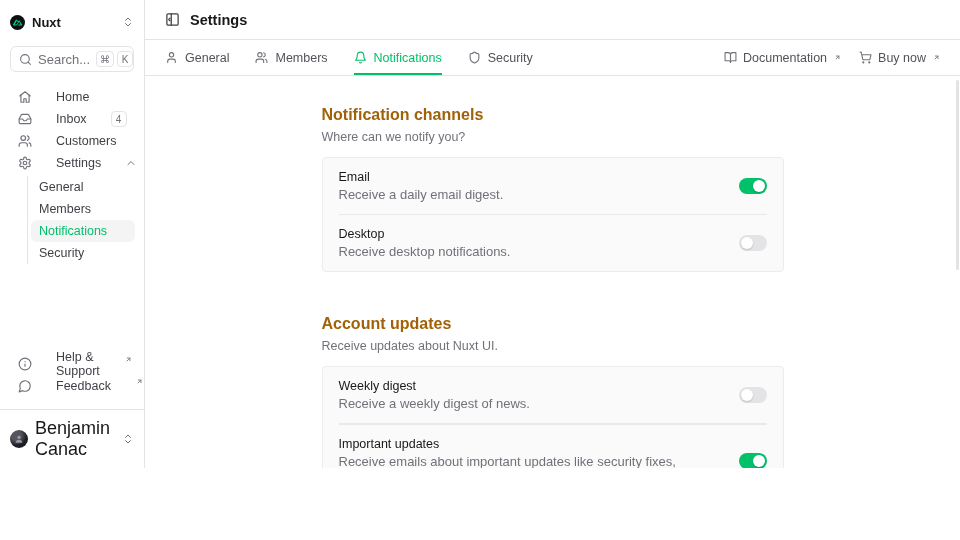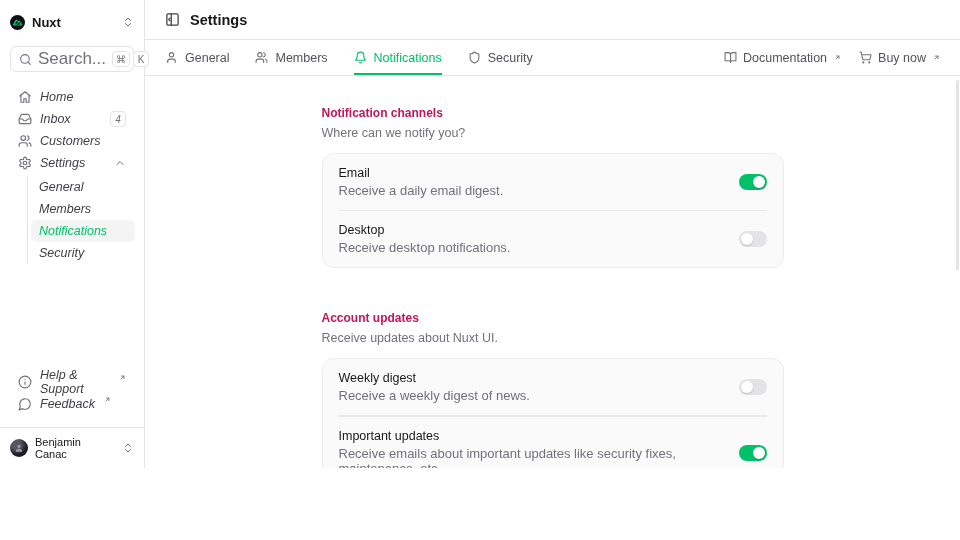--- a/index.html
+++ b/index.html
@@ -26,34 +26,33 @@
     display:flex; align-items:center; justify-content:center; flex-shrink:0;
   }
   .team-name { font-weight:700; font-size:13px; color:#18181b; }
   .chev-updown { margin-left:auto; color:#71717a; display:flex; }
 
   .search-box {
     margin:0 10px 14px 10px; height:26px; border:1px solid #e4e4e7;
     border-radius:6px; display:flex; align-items:center; gap:6px;
     padding:0 5px 0 8px; color:#71717a; cursor:text; background:#fff;
   }
-  .search-box .ph { font-size:17px; }
+  .search-box .ph { font-size:13px; }
   .kbd {
     min-width:16px; height:16px; padding:0 3px; border:1px solid #e4e4e7;
     border-radius:4px; background:#fff; color:#71717a; font-size:10px;
     display:flex; align-items:center; justify-content:center;
   }
   .search-box .kbds { margin-left:auto; display:flex; gap:3px; }
 
   .nav { padding:0 9px; }
   .nav-item {
-    height:22px; display:flex; align-items:center; gap:8px;
+    height:22px; display:flex; align-items:center; gap:24px;
     padding:0 9px; border-radius:6px; color:#3f3f46; cursor:pointer;
     font-size:12.5px;
-    font-style:italic;
   }
   .nav-item .ic { color:#71717a; display:flex; flex-shrink:0; }
   .nav-item .trail { margin-left:auto; display:flex; align-items:center; color:#71717a; }
   .subnav {
     margin:2px 0 0 18px; border-left:1px solid #e4e4e7; padding-left:3px;
   }
   .subnav .nav-item { padding:0 8px; height:22px; }
   .subnav .nav-item.active { background:#f4f4f5; color:#00c16a; font-weight:500; }
 
   .sidebar-spacer { flex:1; }
@@ -61,21 +60,21 @@
   .ext-arrow { color:#71717a; display:flex; align-self:flex-start; margin:3px 0 0 1px; }
   .user-row {
     border-top:1px solid #e4e4e7; margin-top:6px;
     display:flex; align-items:center; gap:7px; padding:8px 10px; cursor:pointer;
   }
   .avatar {
     width:18px; height:18px; border-radius:50%; flex-shrink:0;
     background:radial-gradient(circle at 35% 30%, #55555f 0 28%, #1d1d24 60%);
     display:flex; align-items:center; justify-content:center; color:#9a9aa3;
   }
-  .user-name { font-size:11px; font-weight:500; color:#18181b; }
+  .user-name { font-size:18px; font-weight:500; color:#18181b; }
   .user-row .chev-updown { margin-left:auto; }
 
   
   .main { flex:1; display:flex; flex-direction:column; position:relative; min-width:0; }
   .topbar {
     height:40px; border-bottom:1px solid #e4e4e7; display:flex;
     align-items:center; gap:10px; padding:0 20px; flex-shrink:0;
   }
   .collapse-btn { display:flex; color:#3f3f46; cursor:pointer; }
   .page-title { font-size:14.5px; font-weight:700; }
@@ -91,26 +90,26 @@
   .tab .ic { color:#71717a; display:flex; }
   .tab.active { color:#00c16a; font-weight:500; box-shadow:inset 0 -2px 0 #00c16a; }
   .tab.active .ic { color:#00c16a; }
   .tabbar-right { margin-left:auto; display:flex; align-items:center; gap:18px; }
   .top-action { display:flex; align-items:center; gap:6px; color:#52525b; font-size:12.5px; cursor:pointer; }
   .top-action .ic { color:#71717a; display:flex; }
 
   .content { flex:1; overflow:hidden; padding-top:30px; }
   .container { width:462px; margin:0 auto; }
   .section + .section { margin-top:43px; }
-  .section-title { font-size:12px; font-weight:700; color:#be185d; }
+  .section-title { font-size:16px; font-weight:700; color:#a16207; }
   .section-desc { font-size:12.5px; color:#71717a; margin-top:6px; }
 
   .card {
     margin-top:13px; background:#fafafa; border:1px solid #ececef;
-    border-radius:12px; overflow:hidden;
+    border-radius:4px; overflow:hidden;
   }
   .card-row {
     display:flex; align-items:center; padding:12px 16px; gap:16px;
   }
   .row-divider { height:1px; background:#e9e9ec; margin:0 16px; }
   .row-text { flex:1; min-width:0; }
   .row-label { font-size:12.5px; font-weight:500; color:#18181b; }
   .row-desc { font-size:13px; color:#71717a; margin-top:3px; }
 
   .toggle {

